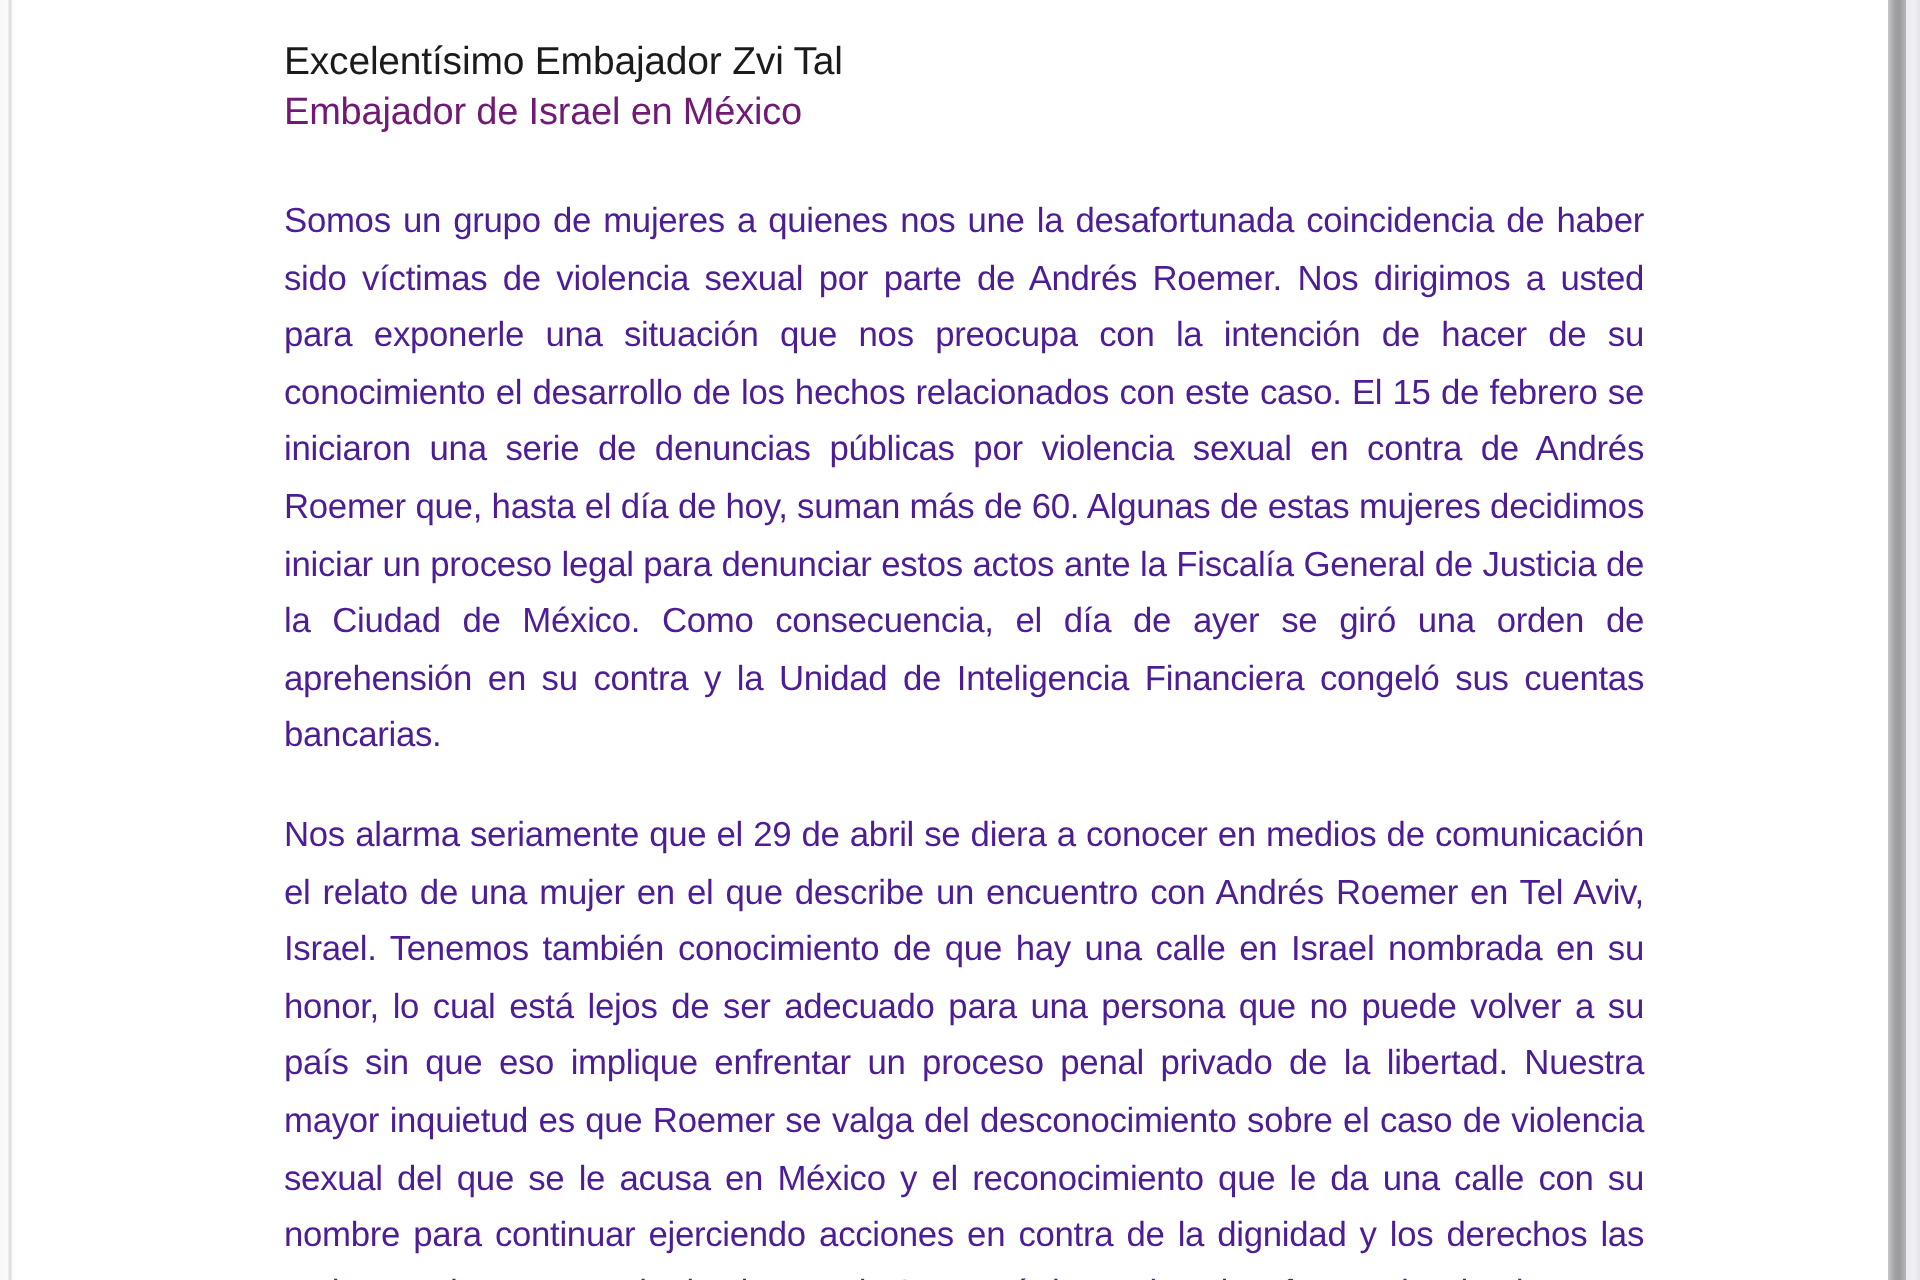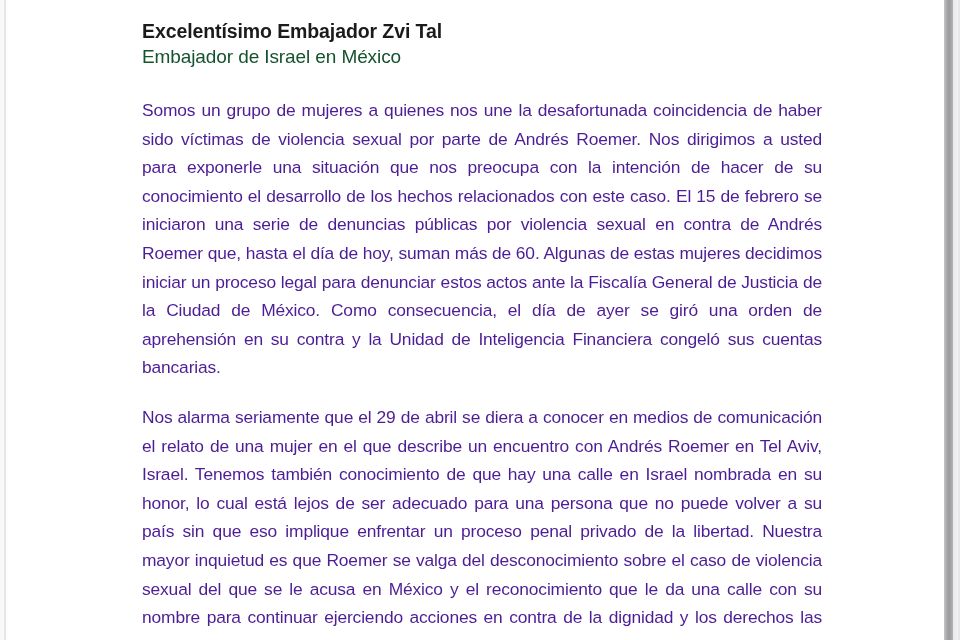--- a/index.html
+++ b/index.html
@@ -73,30 +73,30 @@
   .doc-body {
     position: absolute;
     left: 134px;
     top: 18px;
     width: 680px;
   }
 
   
   .addressee {
     font-size: 19.5px;
-    font-weight: bold;
+    font-weight: normal;
     color: #1b1b1b;
     letter-spacing: -0.1px;
     line-height: 26px;
     margin: 0;
   }
   .addressee-title {
     font-size: 19px;
     font-weight: normal;
-    color: #14532d;
+    color: #701a75;
     letter-spacing: -0.1px;
     line-height: 26px;
     margin: 0;
   }
 
   
   .letter-body {
     margin-top: 26px;
   }
   .para {

